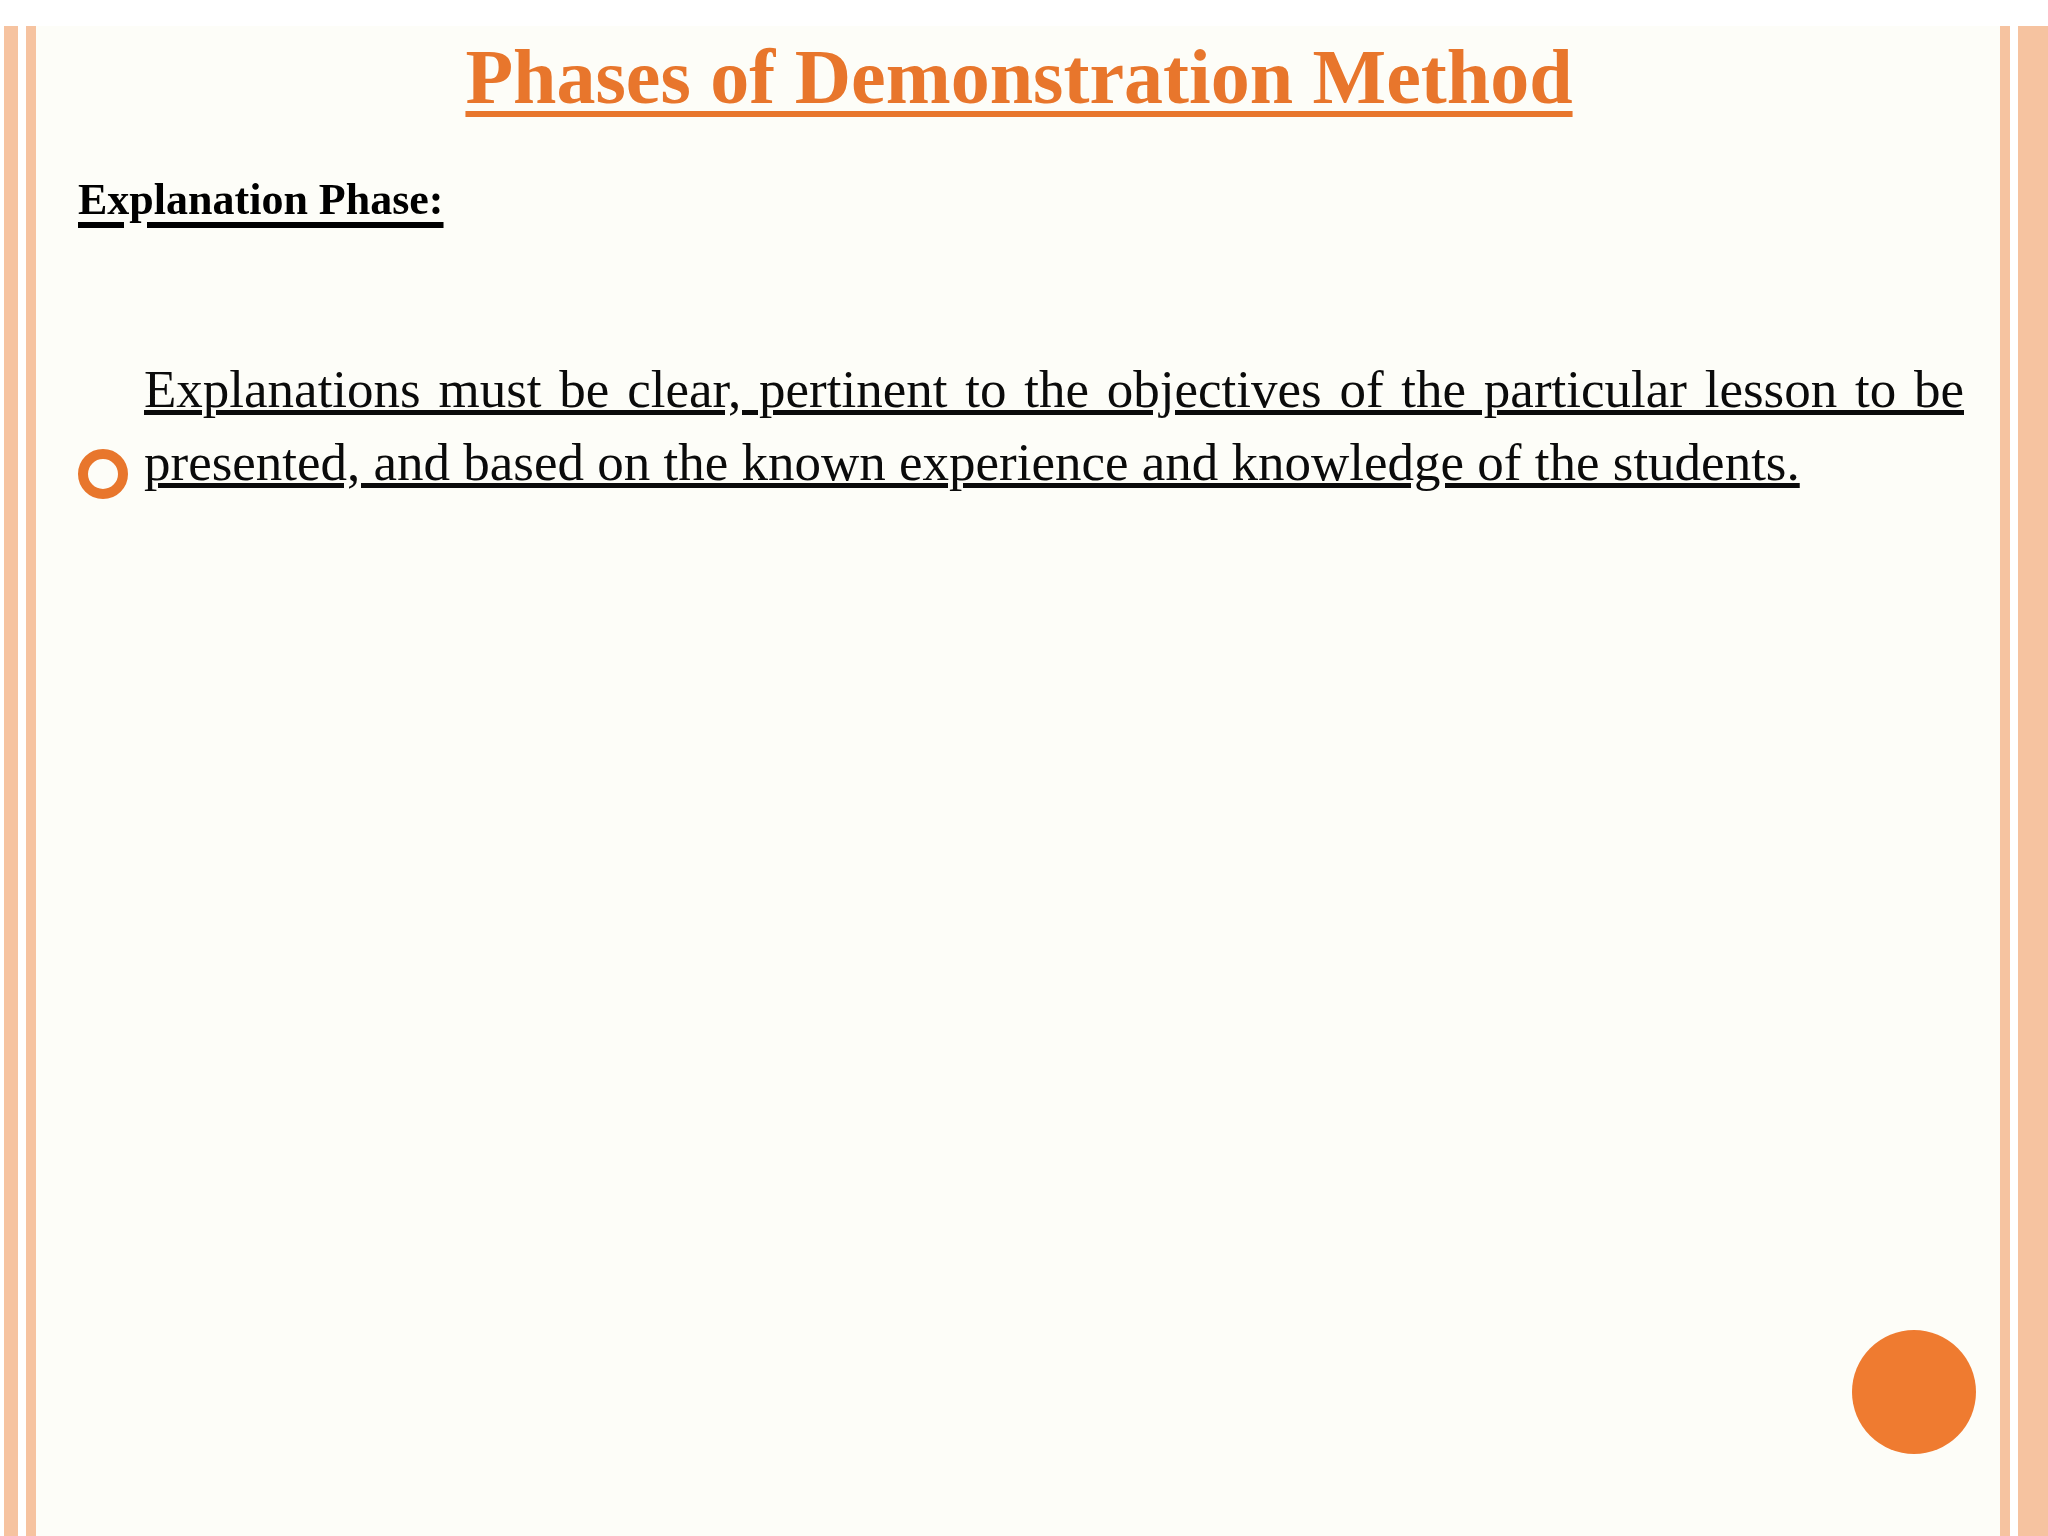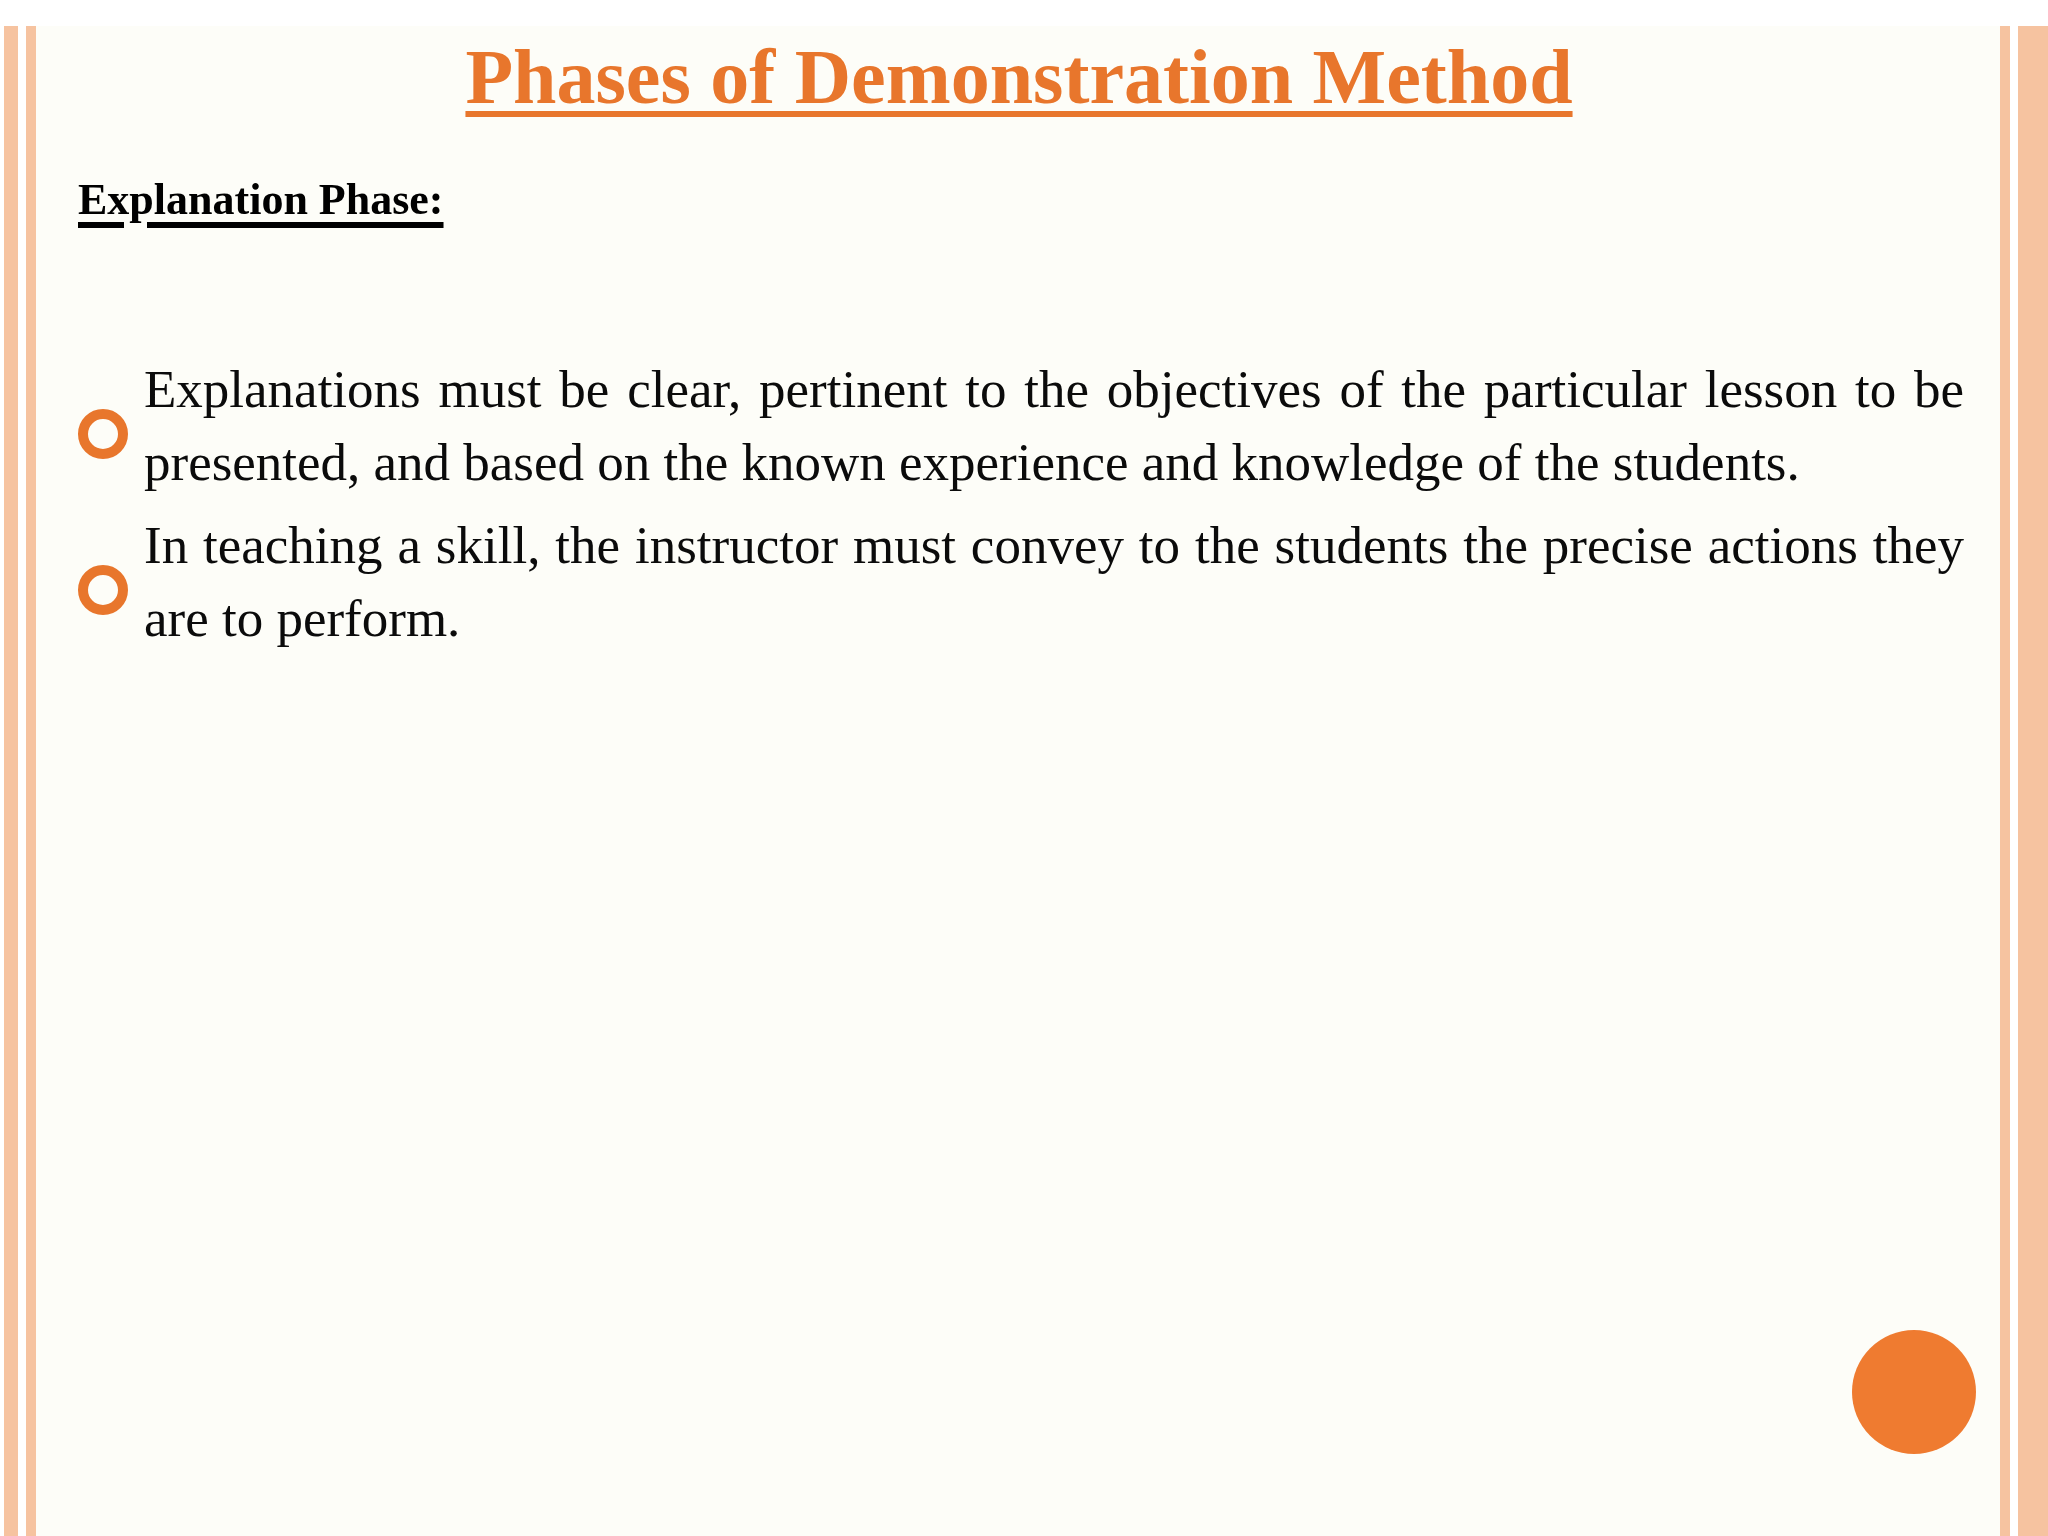--- a/index.html
+++ b/index.html
@@ -72,22 +72,23 @@
     text-decoration: underline;
     text-decoration-thickness: 6px;
     text-underline-offset: 8px;
     margin: 52px 0 0 4px;
   }
   .bullets {
     margin-top: 128px;
   }
   .bullet-item {
     display: flex;
-    align-items: center;
+    align-items: flex-end;
     margin-bottom: 10px;
+    text-decoration: underline;
   }
   .bullet-marker {
     flex: 0 0 auto;
     width: 30px;
     height: 30px;
     border: 10px solid #E8762C;
     border-radius: 50%;
     margin: 16px 16px 0 4px;
     box-sizing: content-box;
   }
@@ -122,24 +123,20 @@
 
     <h2 class="section-heading">Explanation Phase:</h2>
 
     <div class="bullets">
 
       <div class="bullet-item">
         <span class="bullet-marker"></span>
         <div class="bullet-text">Explanations must be clear, pertinent to the objectives of the particular lesson to be presented, and based on the known experience and knowledge of the students.</div>
       </div>
 
-      <div class="bullet-item">
-        <span class="bullet-marker"></span>
-        <div class="bullet-text">In teaching a skill, the instructor must convey to the students the precise actions they are to perform.</div>
-      </div>
 
 
 
     </div>
 
   </div>
 
   <div class="corner-circle"></div>
 
 </div>

